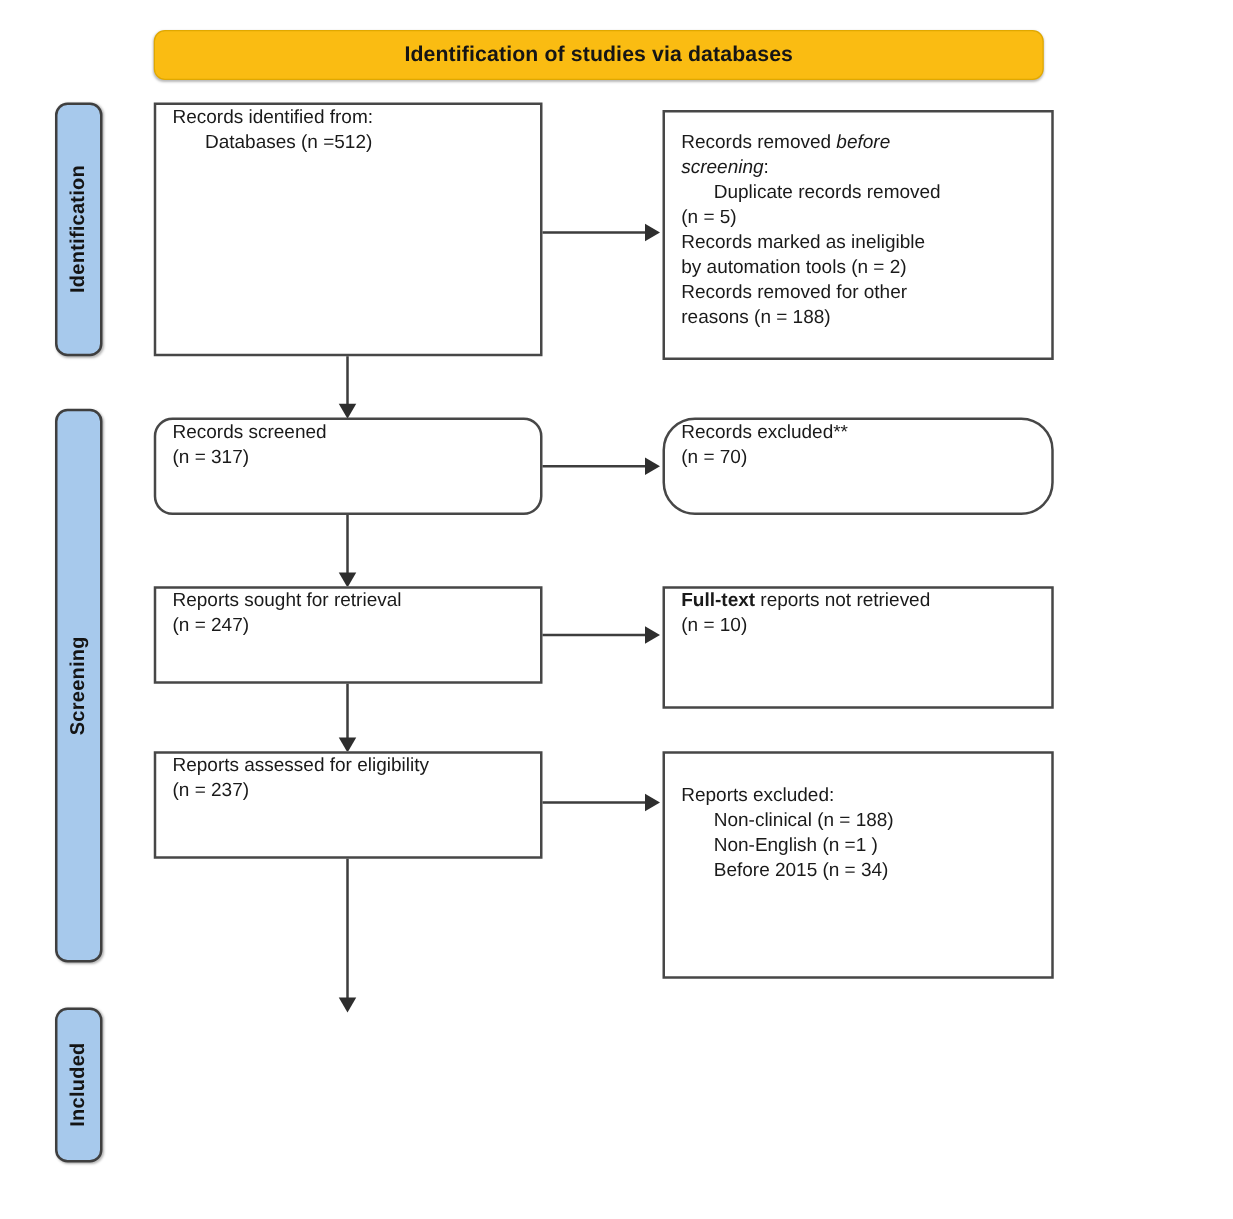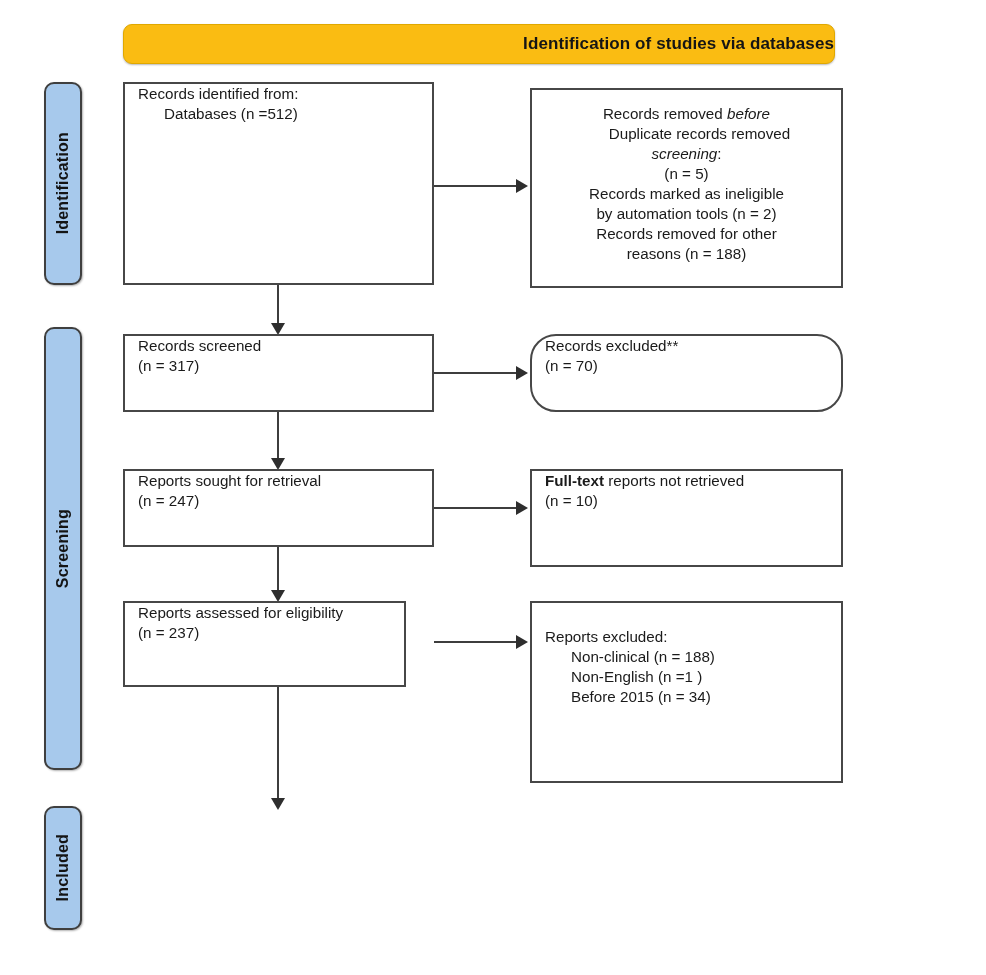--- a/index.html
+++ b/index.html
@@ -113,59 +113,59 @@
     border-top: 7px solid transparent;
     border-bottom: 7px solid transparent;
     border-left: 12px solid #2e2e2e;
   }
 </style>
 </head>
 <body>
 
 <div id="prisma-canvas">
 
-  <div class="phase-banner" style="left:123px; top:24px; width:712px; height:40px;justify-content:flex-end;">
+  <div class="phase-banner" style="left:123px; top:24px; width:712px; height:40px;">
     <span>Identification of studies via databases</span>
   </div>
 
   <div class="phase-side" style="left:44px; top:82px; width:38px; height:203px;">
     <span class="phase-side-label">Identification</span>
   </div>
 
   <div class="phase-side" style="left:44px; top:327px; width:38px; height:443px;">
     <span class="phase-side-label">Screening</span>
   </div>
 
   <div class="phase-side" style="left:44px; top:806px; width:38px; height:124px;">
     <span class="phase-side-label">Included</span>
   </div>
 
   <div class="flow-box" style="left:123px; top:82px; width:311px; height:203px;">
     <div class="box-line">Records identified from:</div>
     <div class="box-line indent">Databases (n =512)</div>
   </div>
 
-  <div class="flow-box top-aligned" style="left:530px; top:88px; width:313px; height:200px;text-align:center;">
+  <div class="flow-box top-aligned" style="left:530px; top:88px; width:313px; height:200px;">
     <div class="box-line"><span>Records removed </span><span class="inline-em">before</span></div>
+    <div class="box-line"><span class="inline-em">screening</span><span>:</span></div>
     <div class="box-line indent">Duplicate records removed</div>
-    <div class="box-line"><span class="inline-em">screening</span><span>:</span></div>
     <div class="box-line">(n = 5)</div>
     <div class="box-line">Records marked as ineligible</div>
     <div class="box-line">by automation tools (n = 2)</div>
     <div class="box-line">Records removed for other</div>
     <div class="box-line">reasons (n = 188)</div>
   </div>
 
   <div class="conn-h" style="left:434px; top:185px; width:84px;"></div>
   <div class="arrow-right" style="left:516px; top:179px;"></div>
 
   <div class="conn-v" style="left:277px; top:285px; height:40px;"></div>
   <div class="arrow-down" style="left:271px; top:323px;"></div>
 
-  <div class="flow-box" style="left:123px; top:334px; width:311px; height:78px;">
+  <div class="flow-box" style="left:123px; top:334px; width:311px; height:78px;border-radius:15px;">
     <div class="box-line">Records screened</div>
     <div class="box-line">(n = 317)</div>
   </div>
 
   <div class="flow-box" style="left:530px; top:334px; width:313px; height:78px;border-radius:26px;">
     <div class="box-line">Records excluded**</div>
     <div class="box-line">(n = 70)</div>
   </div>
 
   <div class="conn-h" style="left:434px; top:372px; width:84px;"></div>
@@ -183,21 +183,21 @@
     <div class="box-line strong-lead"><b>Full-text</b><span> reports not retrieved</span></div>
     <div class="box-line">(n = 10)</div>
   </div>
 
   <div class="conn-h" style="left:434px; top:507px; width:84px;"></div>
   <div class="arrow-right" style="left:516px; top:501px;"></div>
 
   <div class="conn-v" style="left:277px; top:547px; height:45px;"></div>
   <div class="arrow-down" style="left:271px; top:590px;"></div>
 
-  <div class="flow-box" style="left:123px; top:601px; width:283px; height:86px;">
+  <div class="flow-box" style="left:123px; top:601px; width:311px; height:86px;">
     <div class="box-line">Reports assessed for eligibility</div>
     <div class="box-line">(n = 237)</div>
   </div>
 
   <div class="flow-box top-aligned" style="left:530px; top:601px; width:313px; height:182px; padding-top:24px;">
     <div class="box-line">Reports excluded:</div>
     <div class="box-line indent">Non-clinical (n = 188)</div>
     <div class="box-line indent">Non-English (n =1 )</div>
     <div class="box-line indent">Before 2015 (n = 34)</div>
   </div>

